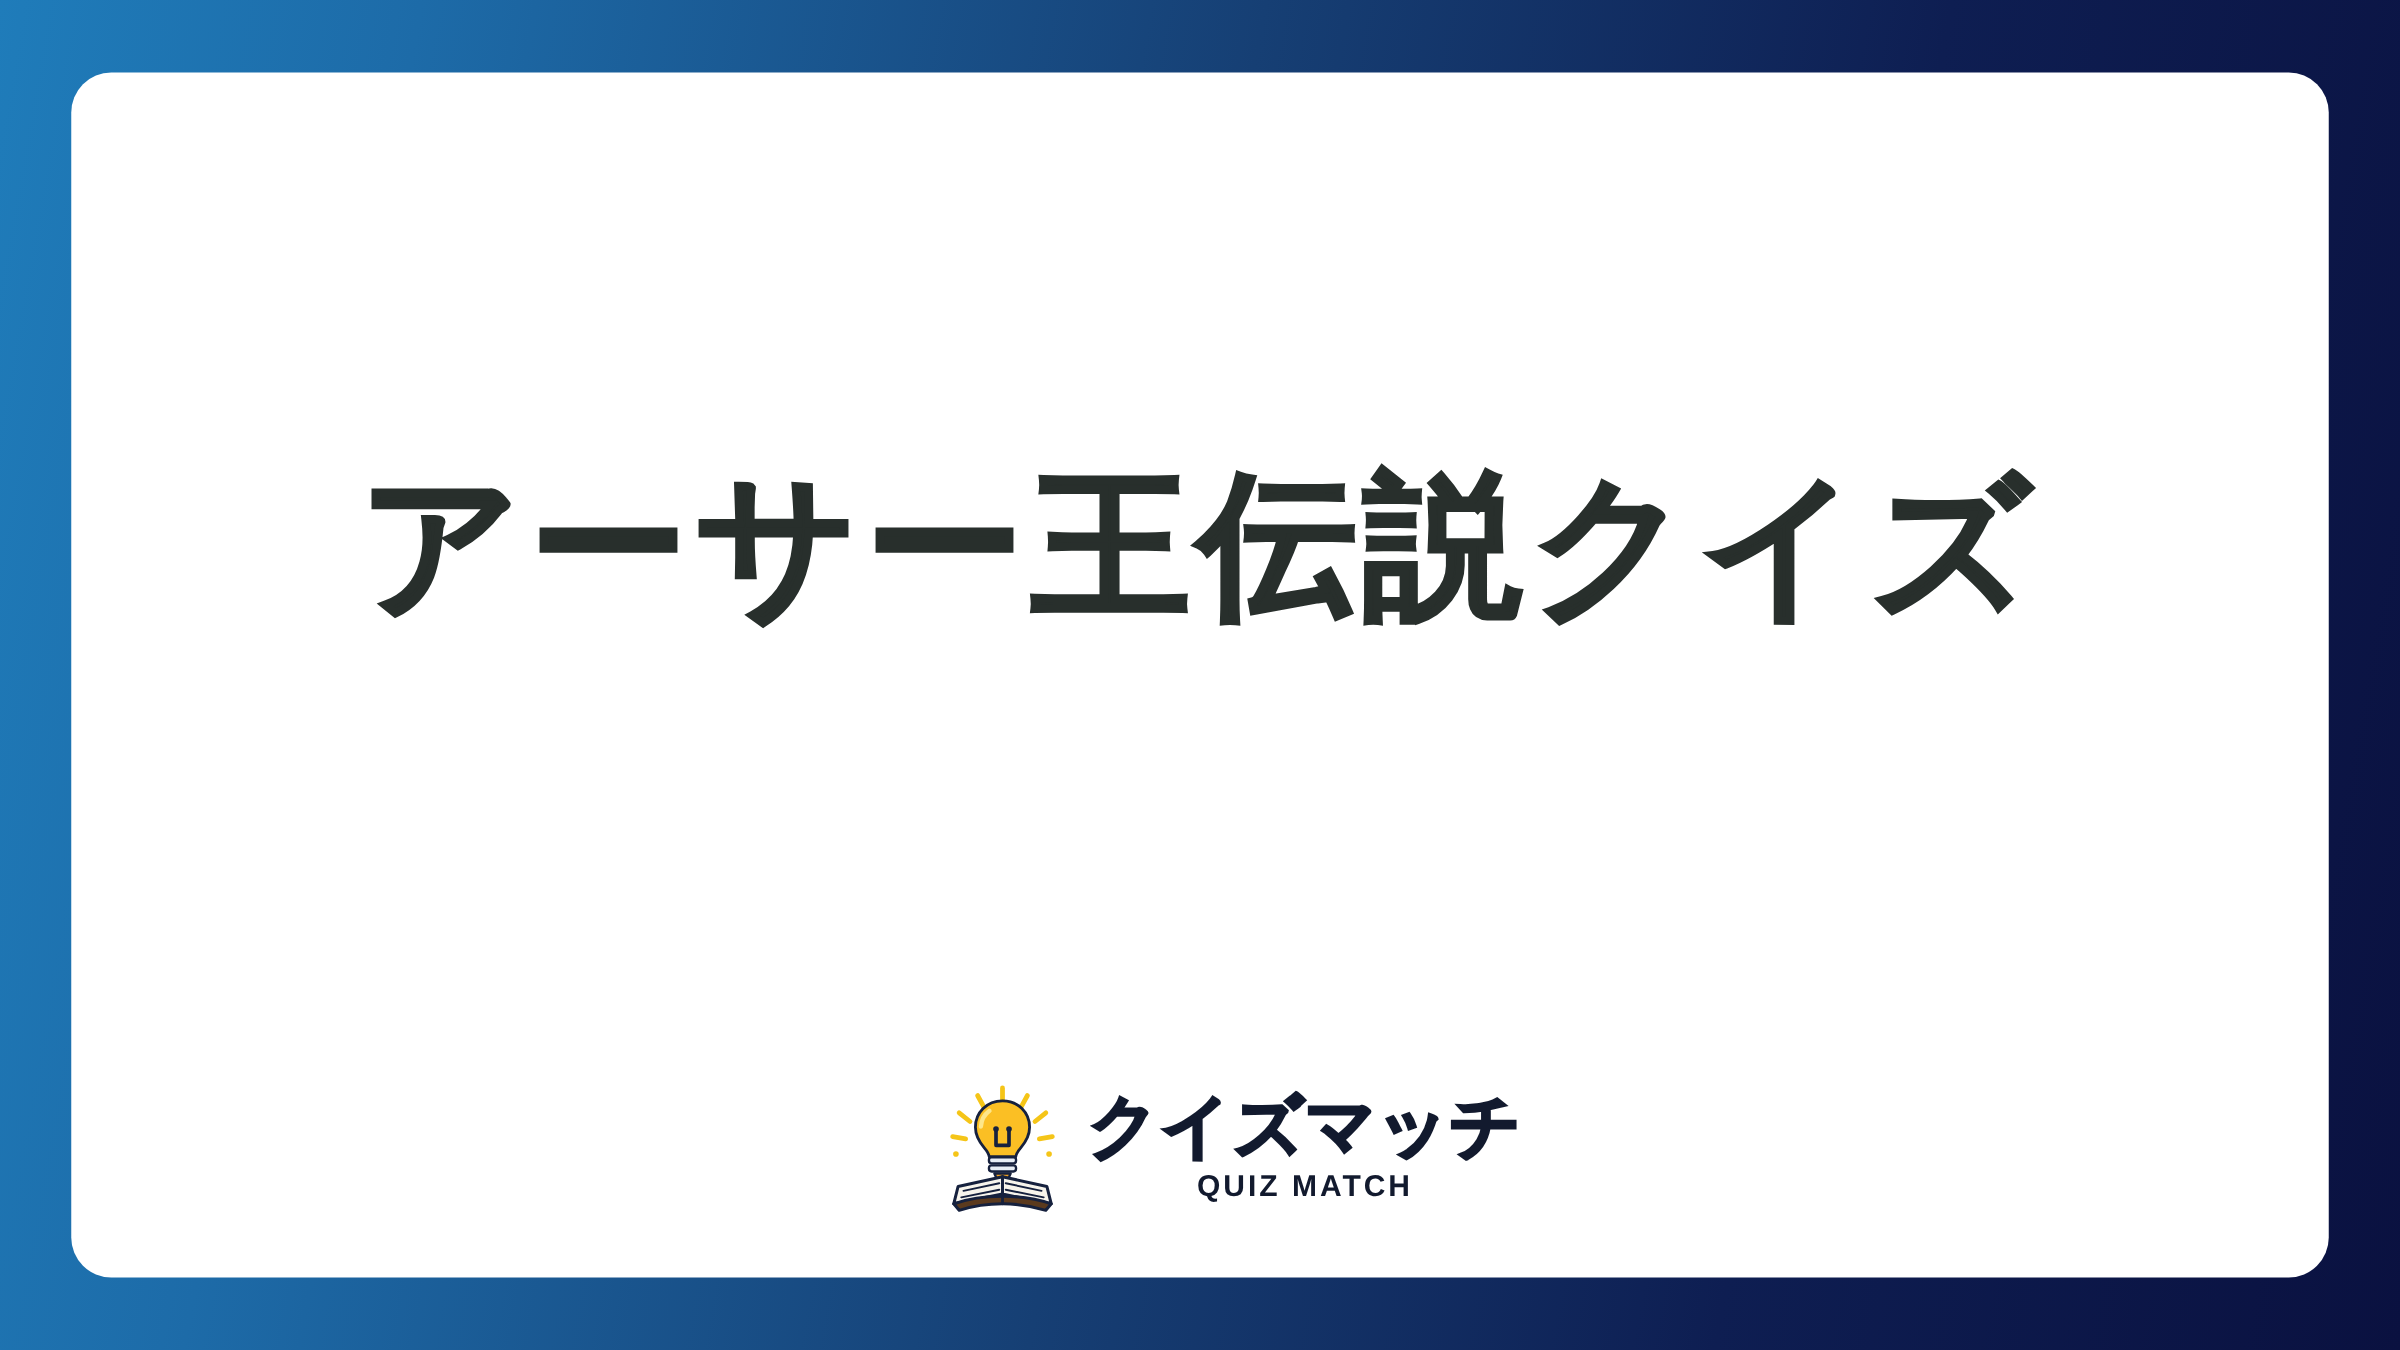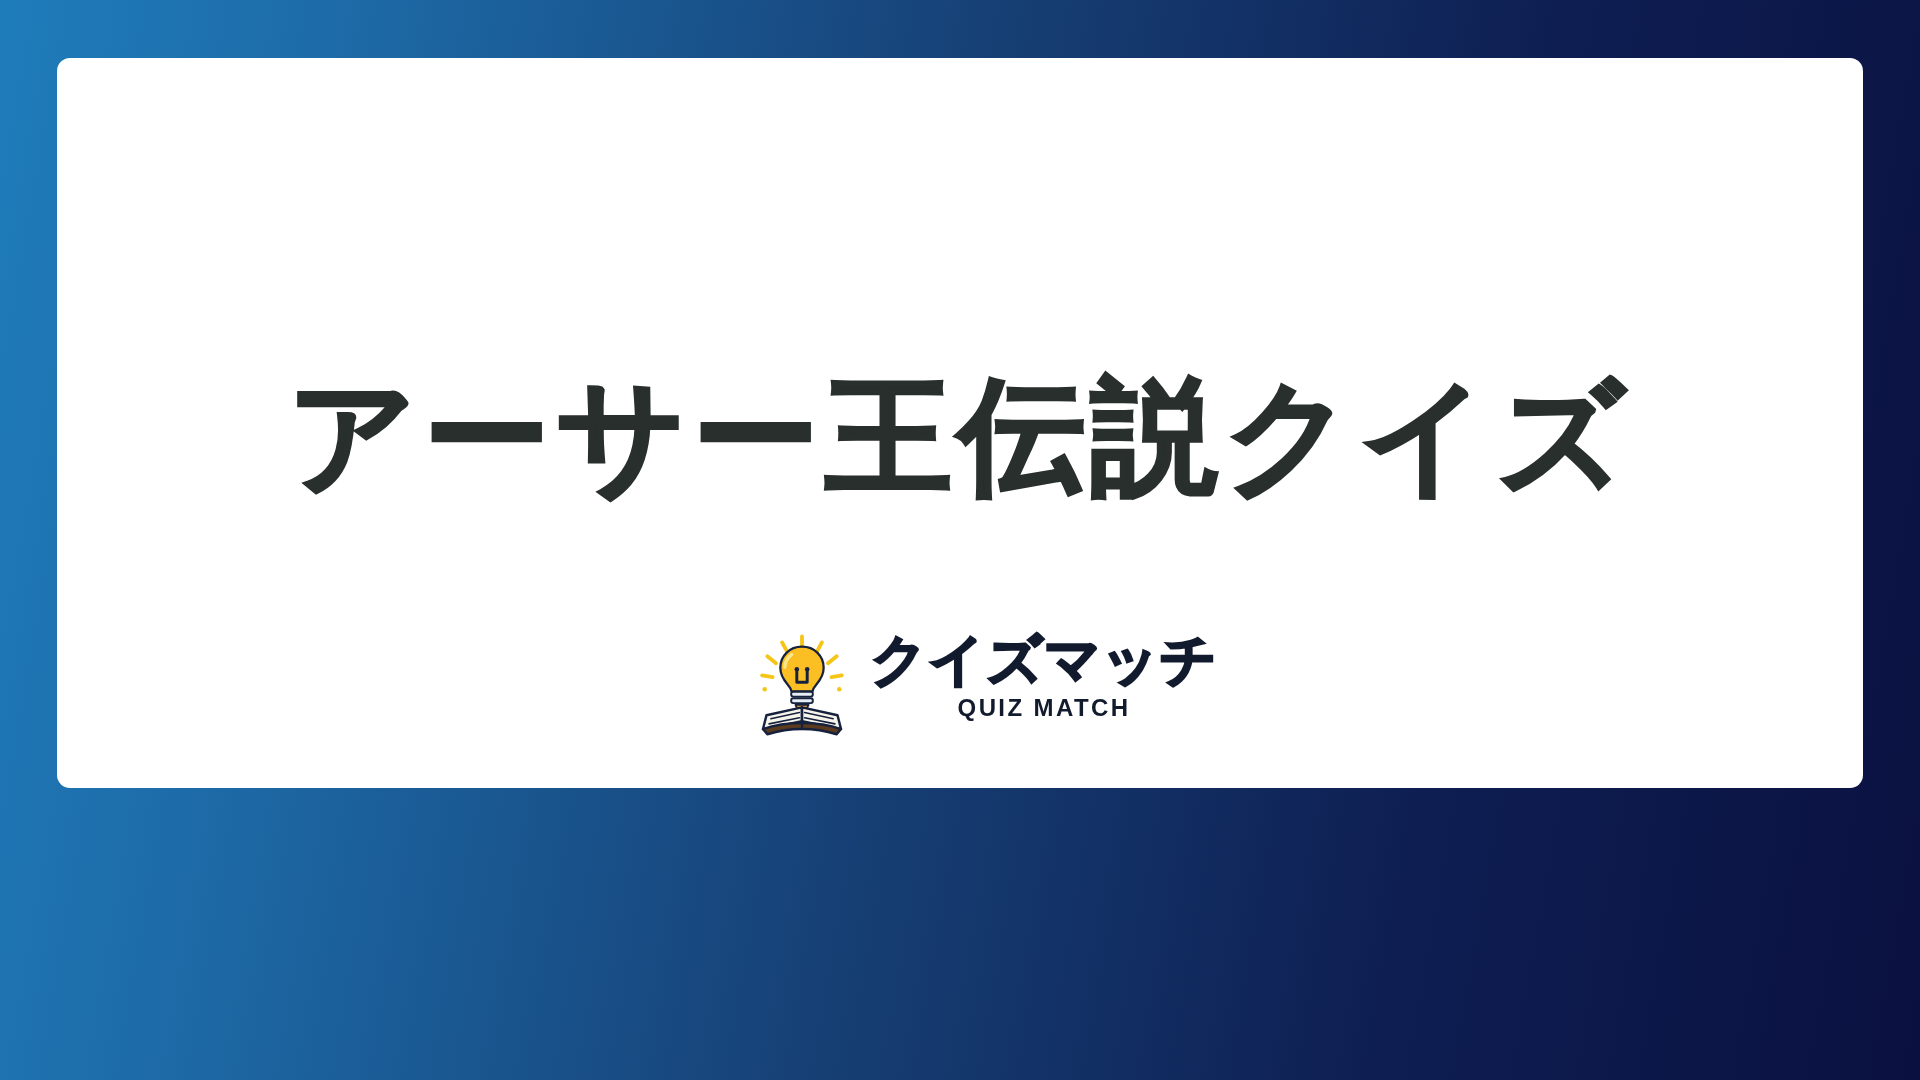--- a/index.html
+++ b/index.html
@@ -19,23 +19,23 @@
     height: 1080px;
     background: linear-gradient(100deg, #1f7cba 0%, #1d6ba8 16%, #163f74 48%, #0e1e52 74%, #0a1140 100%);
     box-sizing: border-box;
   }
 
   #card {
     position: absolute;
     left: 57px;
     top: 58px;
     width: 1806px;
-    height: 730px;
+    height: 964px;
     background: #ffffff;
-    border-radius: 13px;
+    border-radius: 32px;
     box-sizing: border-box;
     display: flex;
     flex-direction: column;
     align-items: center;
     justify-content: flex-start;
   }
 
   #title-wrap {
     position: absolute;
     left: 0;
@@ -61,21 +61,21 @@
     -webkit-text-stroke: 3px #282f2c;
   }
 
   
   #logo-block {
     position: absolute;
     left: 0;
     right: 0;
     bottom: 52px;
     display: flex;
-    align-items: flex-start;
+    align-items: center;
     justify-content: center;
     gap: 16px;
     padding-left: 48px;
   }
 
   #logo-mark {
     width: 104px;
     height: 104px;
     flex: 0 0 auto;
     display: block;

